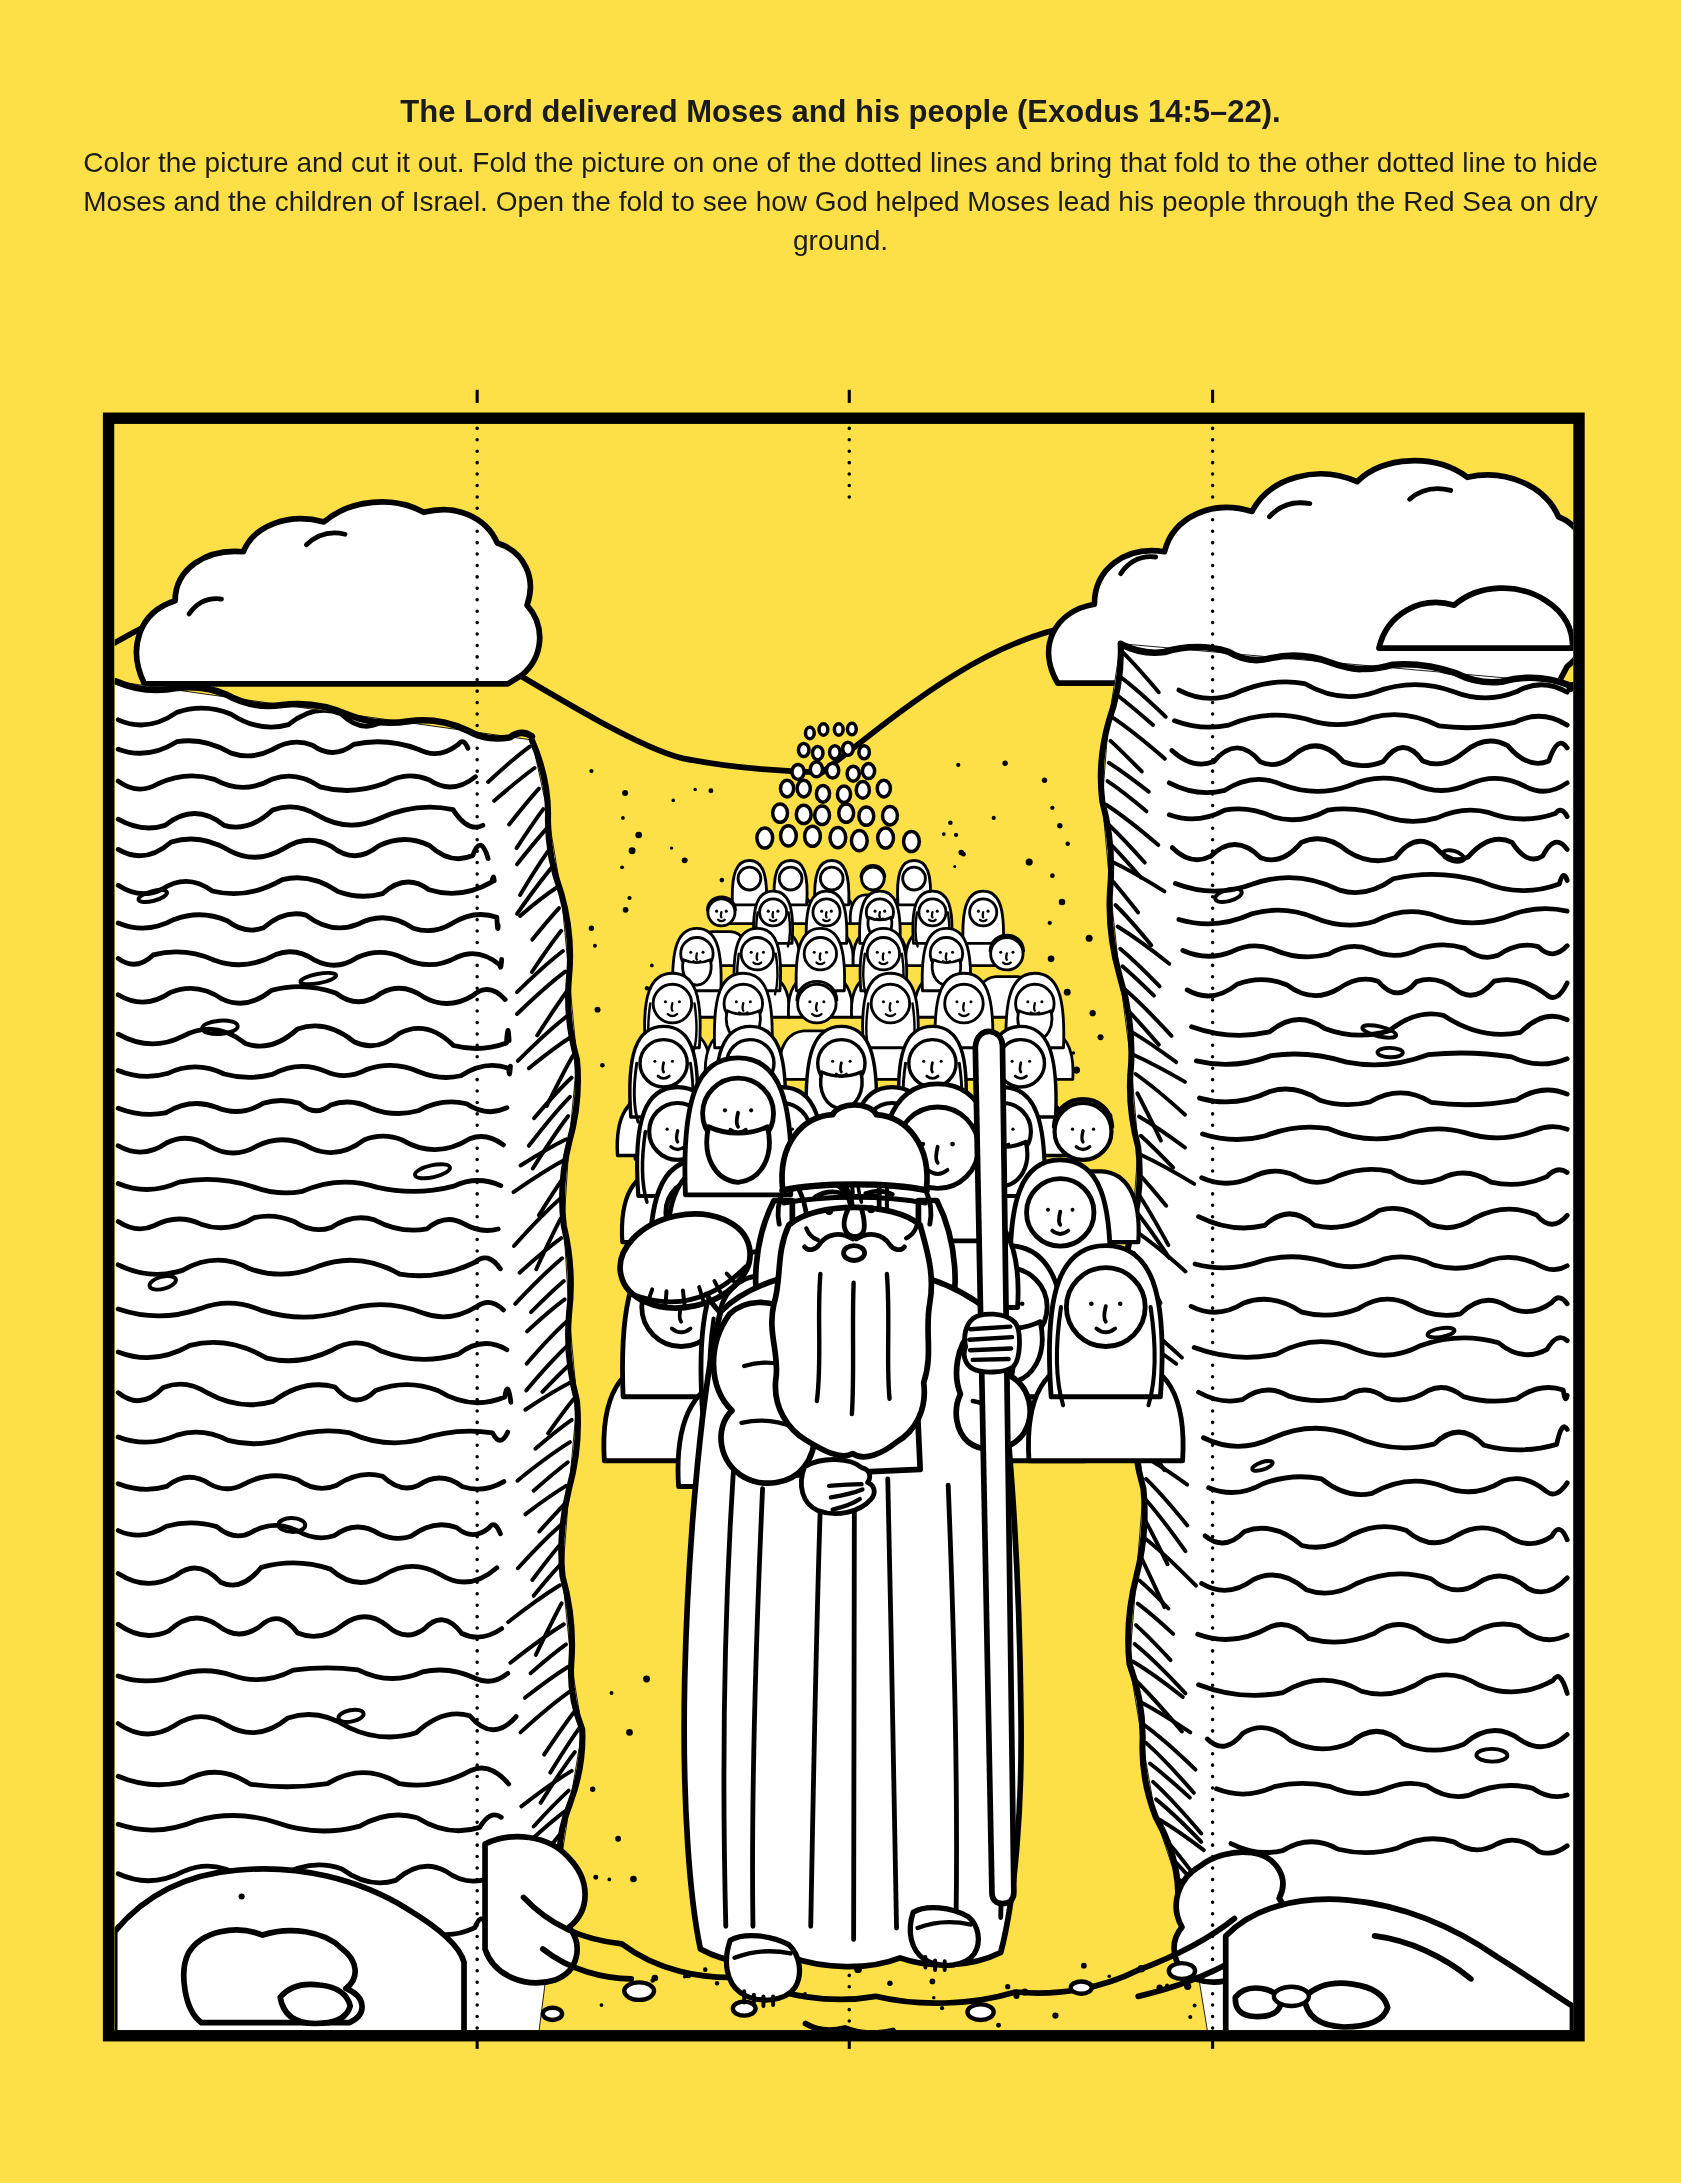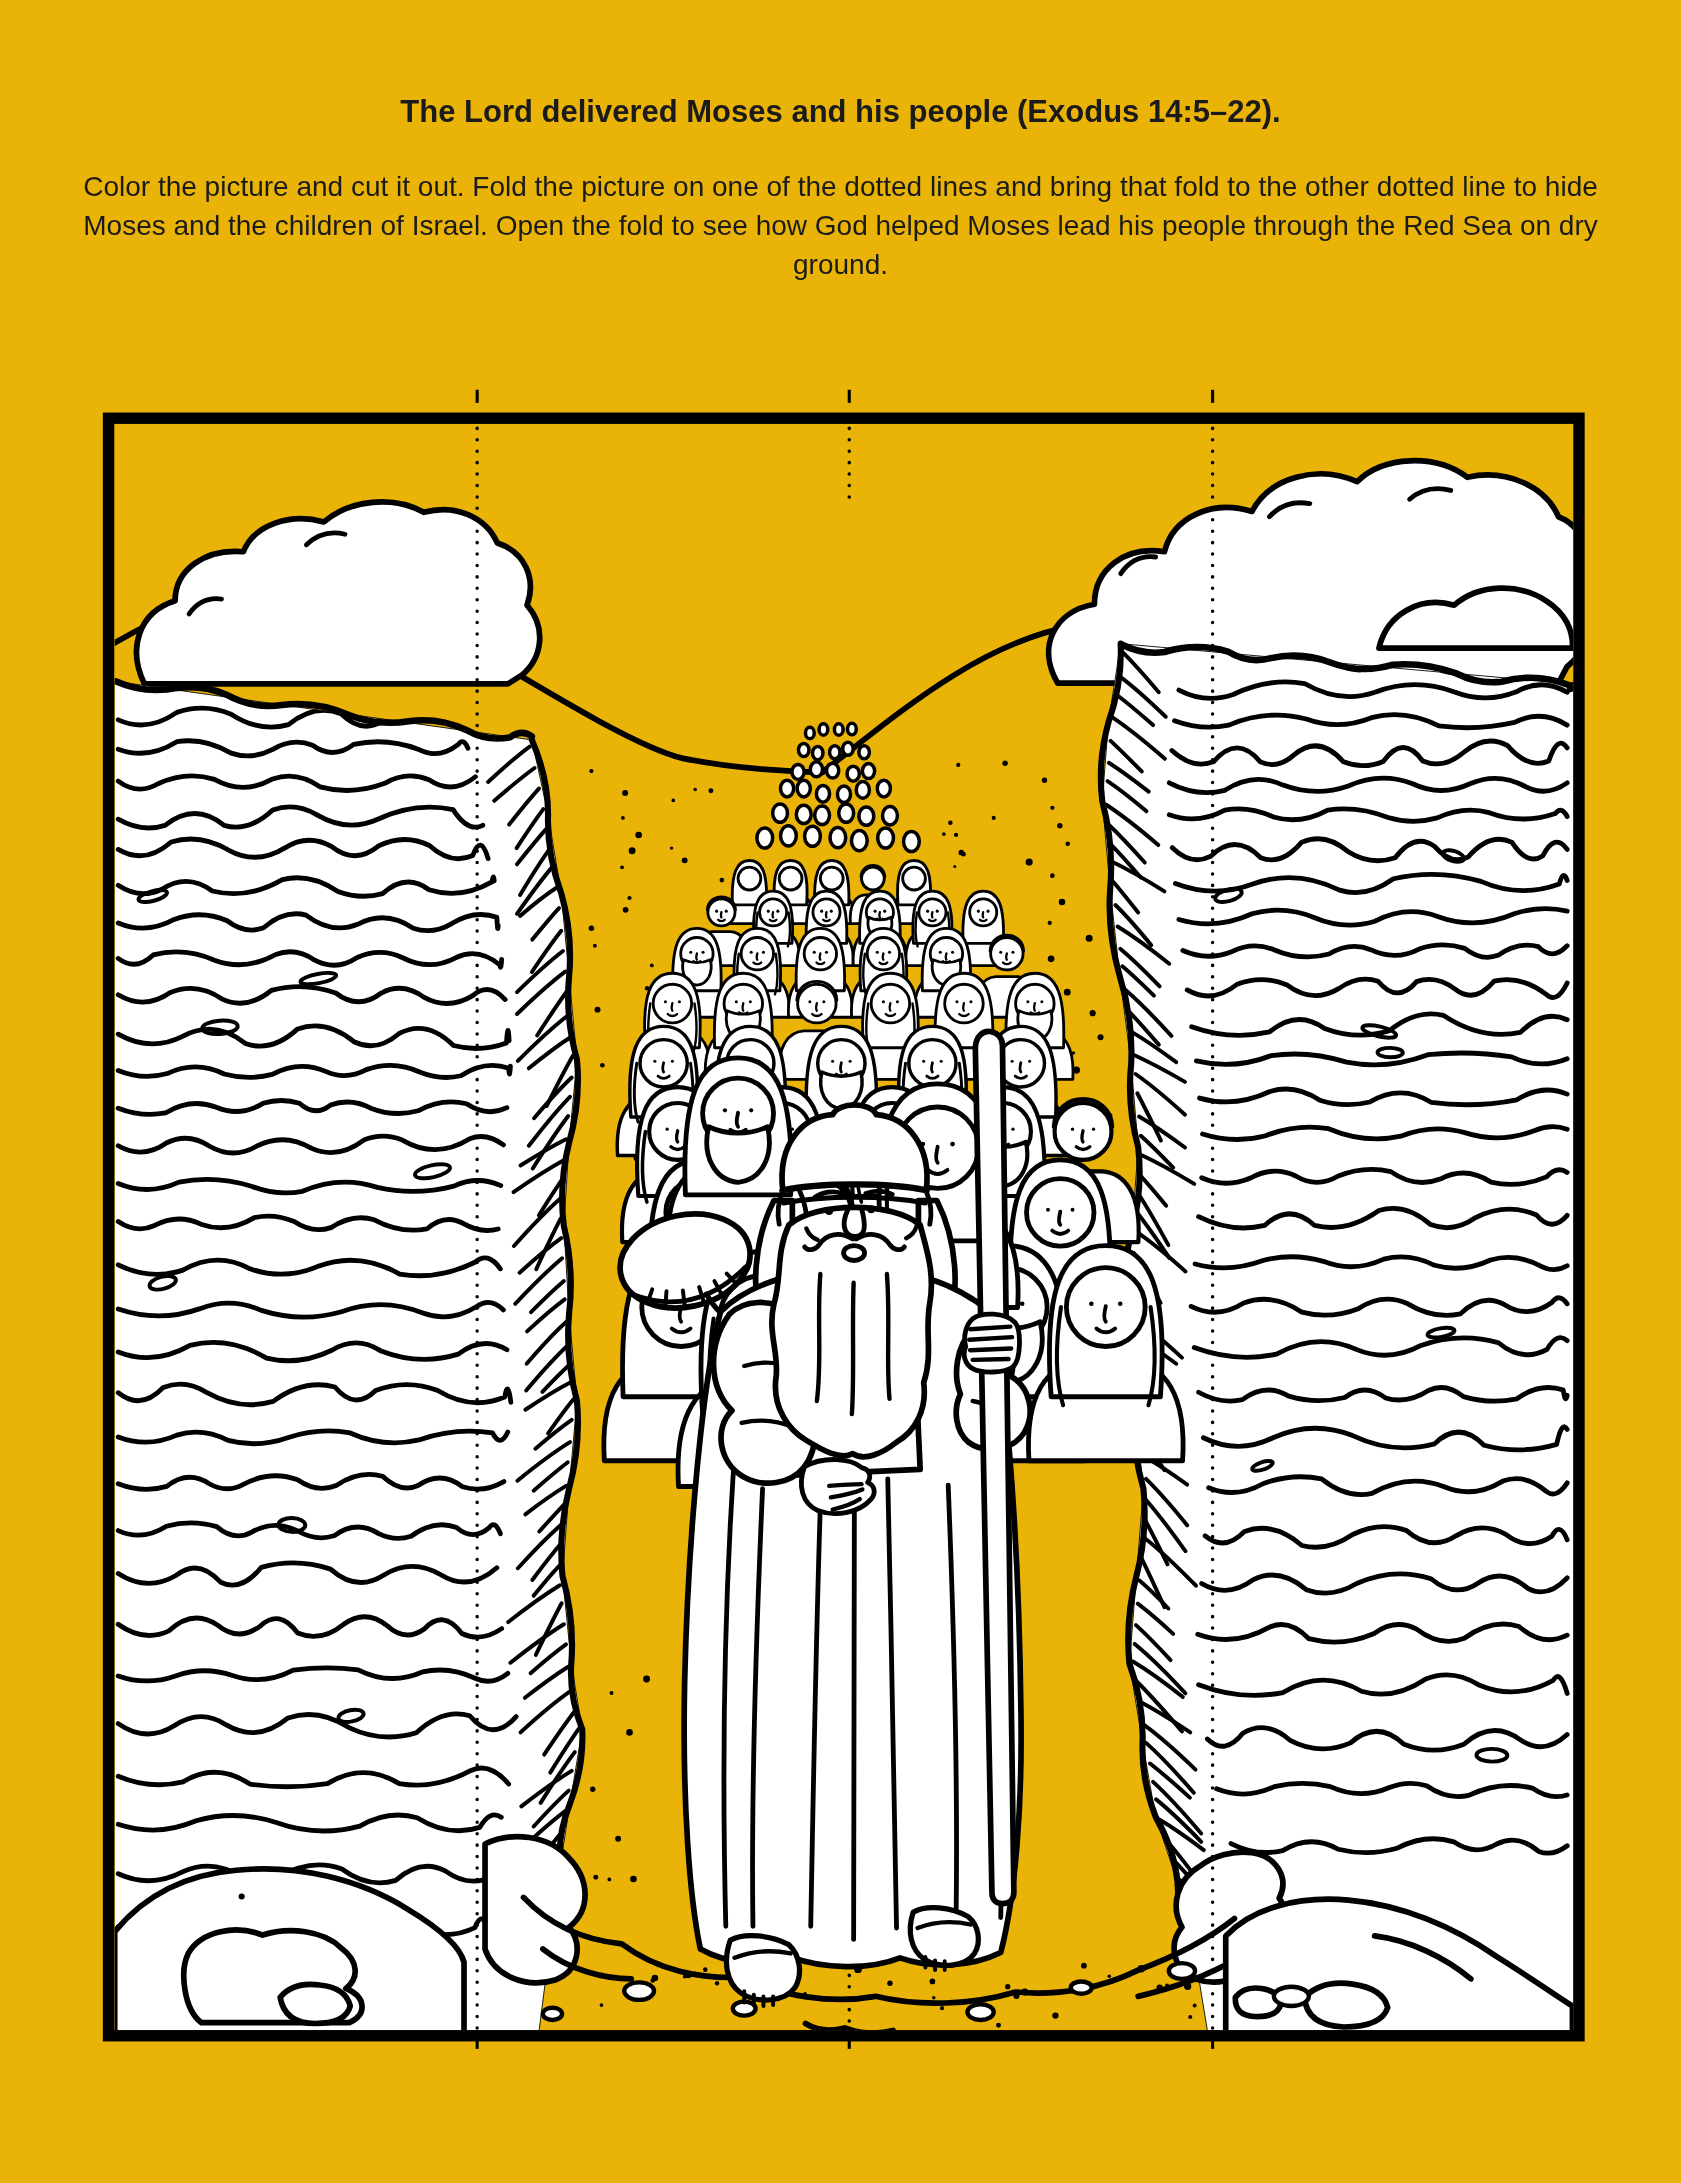--- a/index.html
+++ b/index.html
@@ -1,21 +1,21 @@
 <!DOCTYPE html>
 <html style="font-size:7px"><head>
 <meta charset="utf-8">
 <style>
   html,body{margin:0;padding:0;background:#fff;}
-  .page{position:relative;width:1681px;height:2183px;background:#eab308;overflow:hidden;
+  .page{position:relative;width:1681px;height:2183px;background:#fde047;overflow:hidden;
         font-family:"Liberation Sans","DejaVu Sans",sans-serif;color:#1b1b1b;}
   .page-title{position:absolute;left:0;right:0;top:94px;text-align:center;
         font-size:31px;font-weight:700;letter-spacing:0;}
   .page-instructions{position:absolute;left:50%;transform:translateX(-50%);top:143px;
-        width:1524px;text-align:center;font-size:28px;line-height:39px;font-weight:400;margin-top:24px;}
+        width:1524px;text-align:center;font-size:28px;line-height:39px;font-weight:400;}
   svg.illustration{position:absolute;left:0;top:0;display:block;}
 </style>
 </head>
 <body>
 
 <div class="page">
 
   <div class="page-title">The Lord delivered Moses and his people (Exodus 14:5–22).</div>
   <div class="page-instructions">Color the picture and cut it out. Fold the picture on one of the dotted lines and bring that fold to the other dotted line to hide Moses and the children of Israel. Open the fold to see how God helped Moses lead his people through the Red Sea on dry ground.</div>
 

